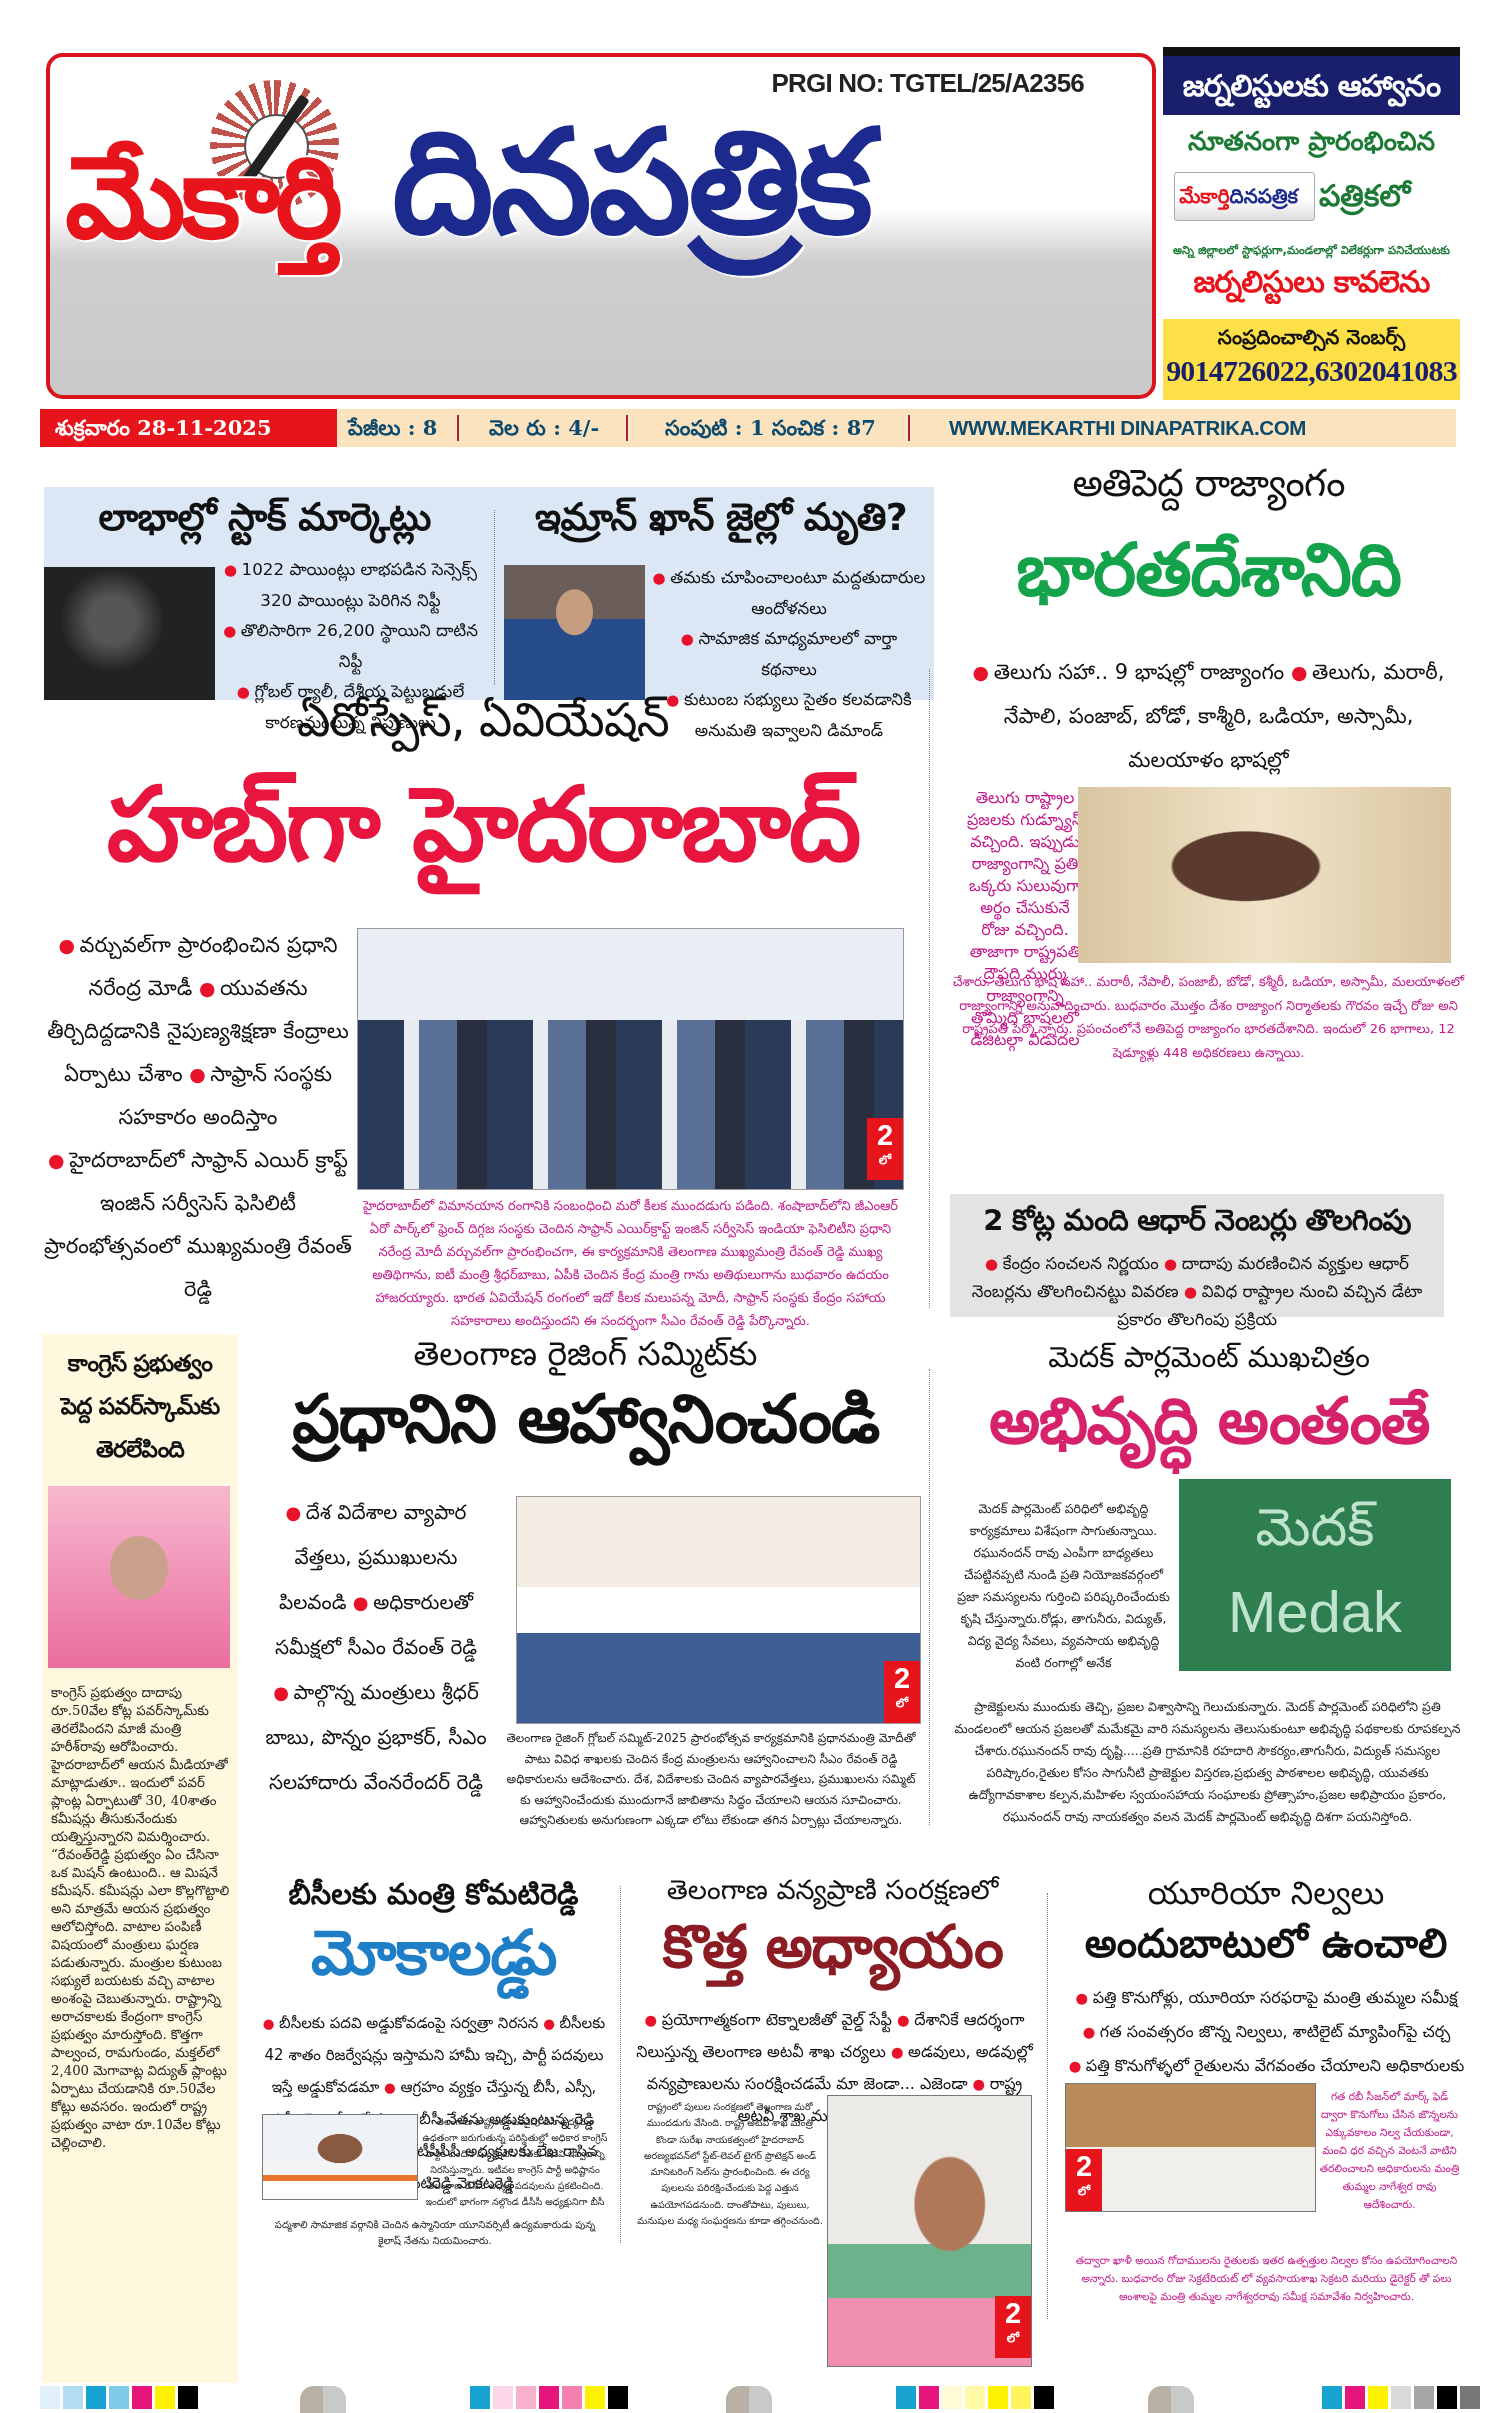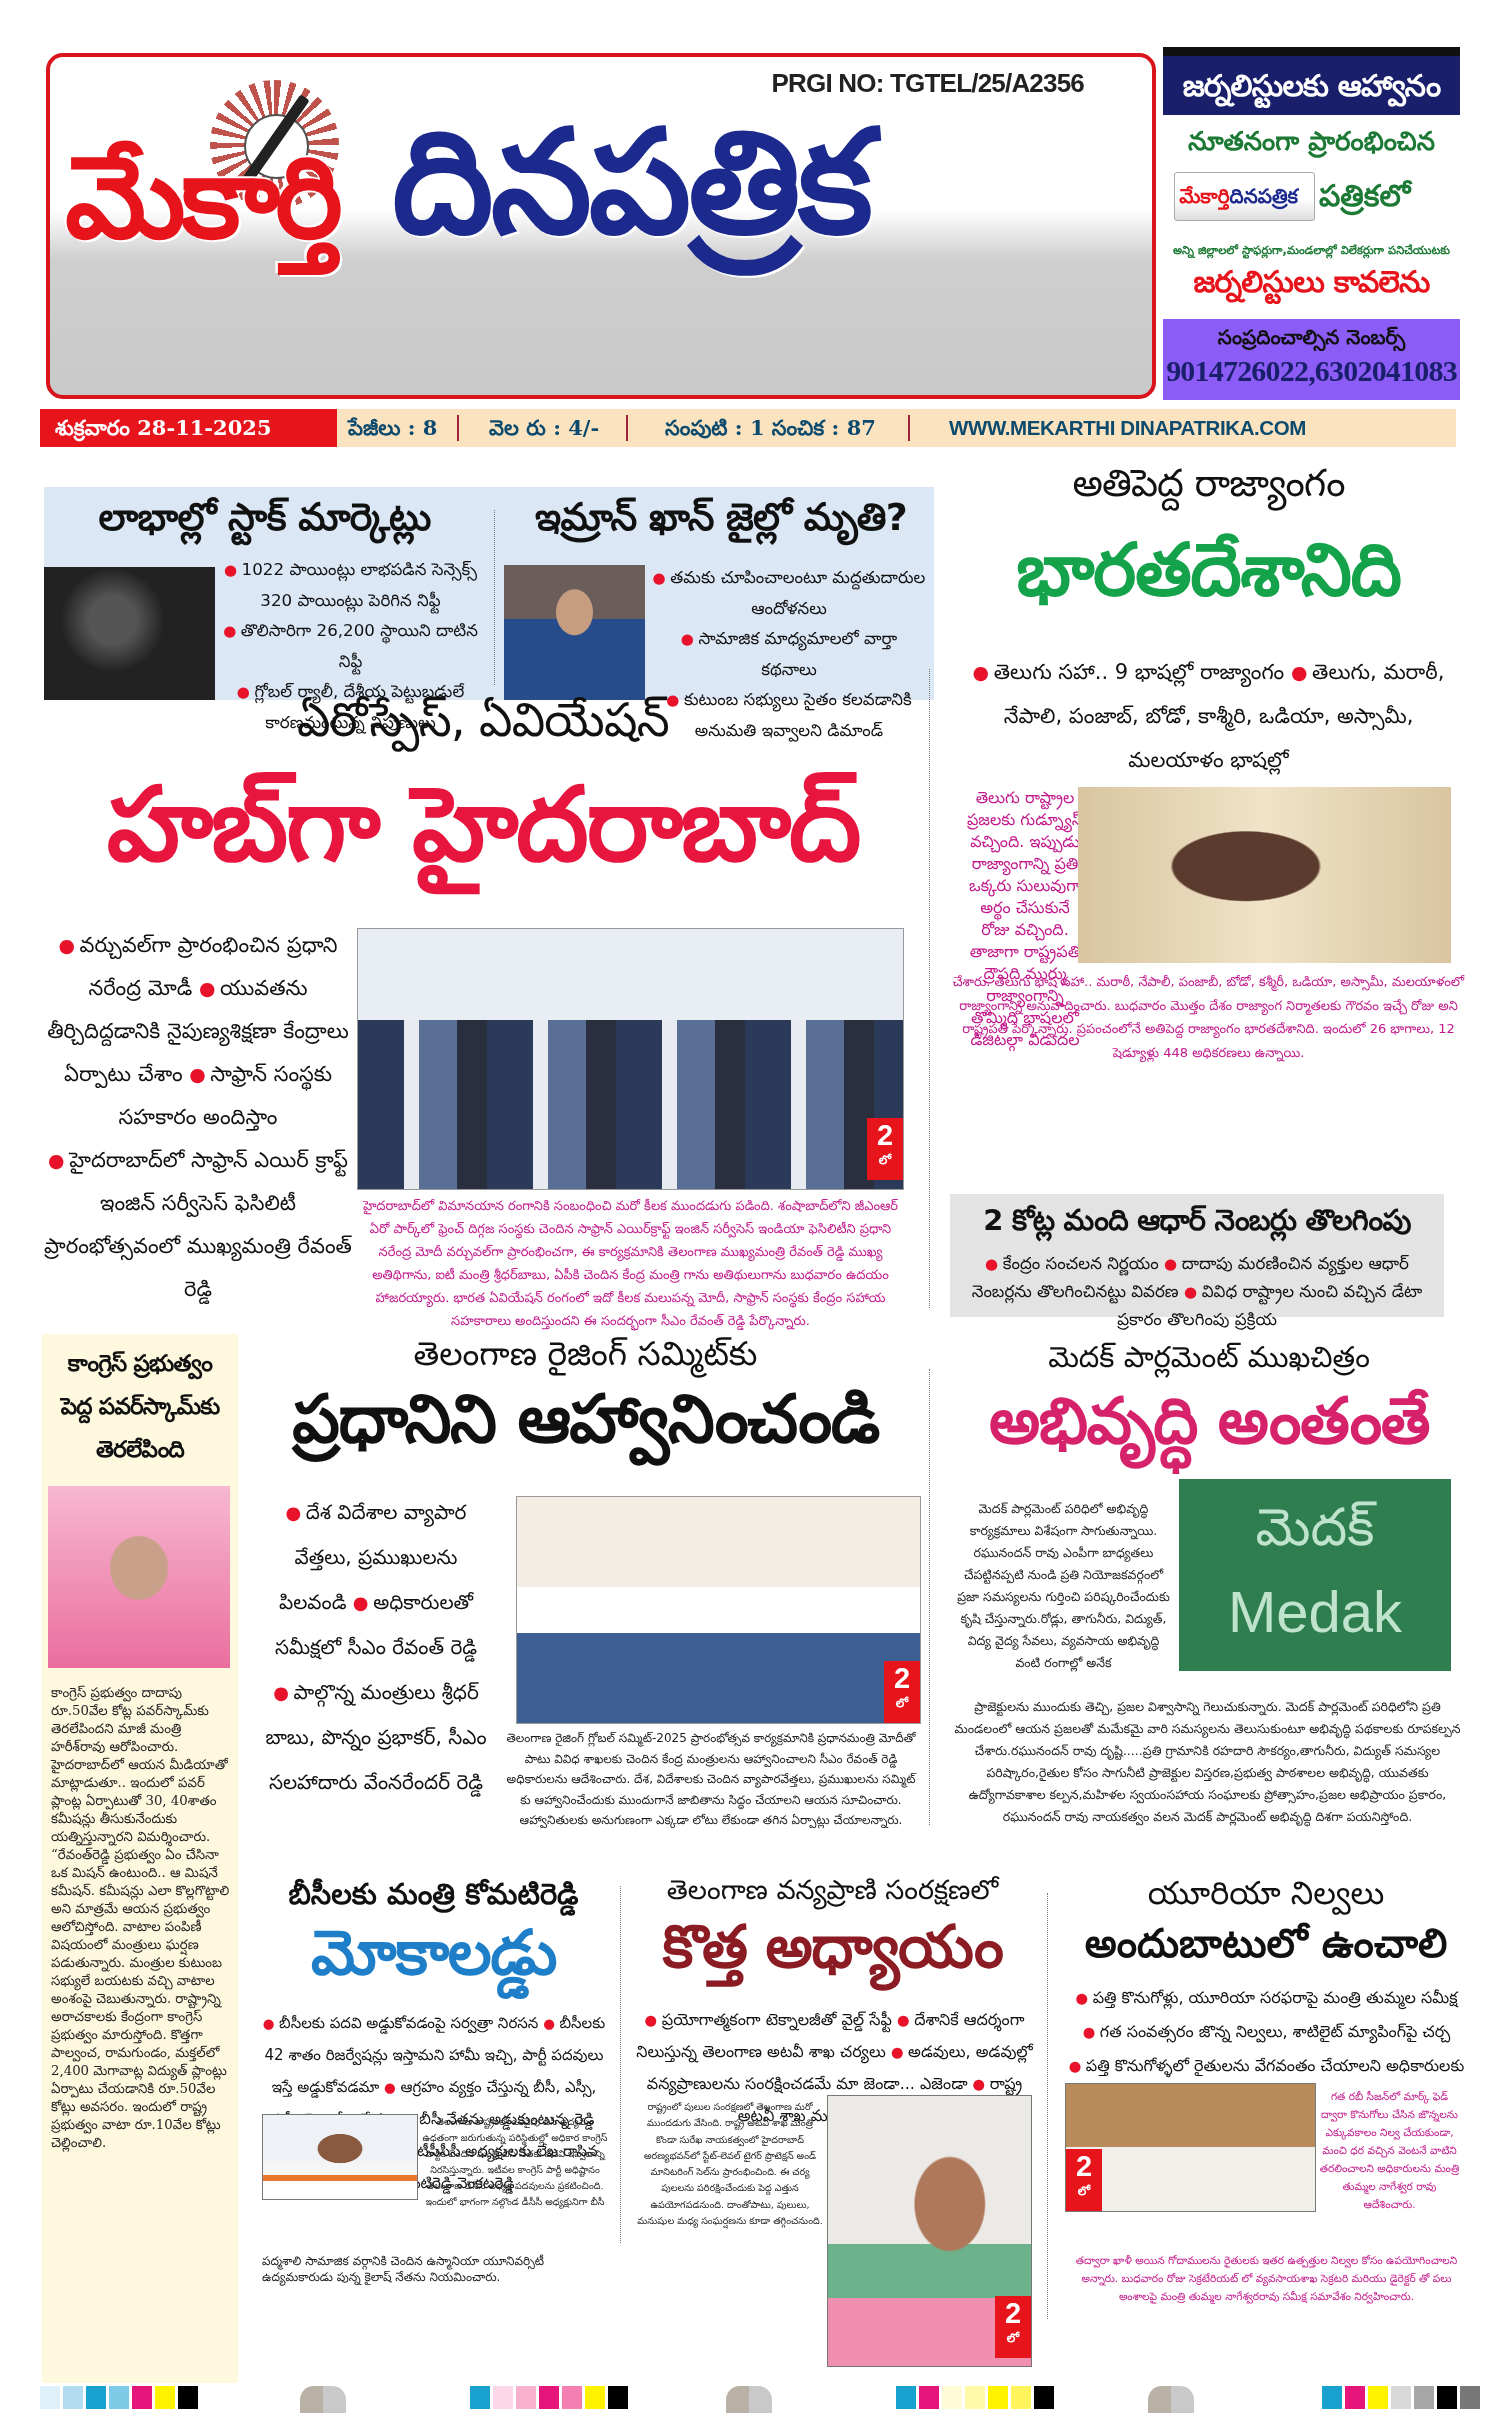--- a/index.html
+++ b/index.html
@@ -22,21 +22,21 @@
   
   #ad { left: 1163px; top: 47px; width: 297px; height: 354px; background: #fff; }
   #ad-top { left: 0; top: 0; width: 297px; height: 68px; background: #1a1f6b; border-top: 9px solid #111; color: #fff; font-weight: bold; font-size: 30px; text-align: center; line-height: 59px; letter-spacing: -0.8px; }
   #ad-line2 { left: 0; top: 79px; width: 297px; color: #1c7a35; font-weight: bold; font-size: 26px; text-align: center; }
   #ad-mini-logo { left: 10.6px; top: 125px; width: 141px; height: 49px; border: 1.5px solid #aaa; border-radius: 3px; background: linear-gradient(#fff 55%, #ddd); font-weight: bold; font-size: 20px; line-height: 47px; padding-left: 4.6px; white-space: nowrap; overflow: hidden; }
   #ad-mini-logo .r { color: #e8141c; }
   #ad-mini-logo .b { color: #1c2a8e; }
   #ad-line3 { left: 156px; top: 131px; color: #1c7a35; font-weight: bold; font-size: 30px; }
   #ad-line4 { left: 0; top: 196px; width: 297px; text-align: center; color: #1c7a35; font-size: 11.4px; font-weight: bold; }
   #ad-line5 { left: 0; top: 217px; width: 297px; text-align: center; color: #e8141c; font-weight: bold; font-size: 30px; letter-spacing: -0.8px; }
-  #ad-yellow { left: 0; top: 272px; width: 297px; height: 81px; background: #8b5cf6; }
+  #ad-yellow { left: 0; top: 272px; width: 297px; height: 81px; background: #fde047; }
   #ad-contact-label { left: 0; top: 6px; width: 297px; text-align: center; font-weight: bold; font-size: 20px; color: #111; }
   #ad-phone { left: 0; top: 35px; width: 297px; text-align: center; font-family: Liberation Serif, serif; font-weight: bold; font-size: 30px; color: #1a1f6b; letter-spacing: -0.8px; }
 
   
   #infobar { left: 40px; top: 409px; width: 1416px; height: 38px; background: #fbe3bf; }
   #info-date { left: 0; top: 0; width: 297px; height: 38px; background: #e8141c; color: #fff; font-family: "DejaVu Serif", serif; font-weight: bold; font-size: 21px; line-height: 38px; padding-left: 15px; }
   .info-item { top: 0; height: 38px; line-height: 38px; font-family: "DejaVu Serif", serif; font-weight: bold; font-size: 21px; color: #0c4a6e; }
   .info-sep { top: 6px; width: 2.3px; height: 26px; background: #a0223b; }
   #info-web { font-family: "Liberation Sans", sans-serif; font-size: 20.5px; letter-spacing: -0.4px; }
 
@@ -188,21 +188,21 @@
 <div class="abs center" style="left:255px; top:1916px; width:357px; font-size:62px; font-weight:bold; color:#1e7ec8; letter-spacing:-1.5px;">మోకాలడ్డు</div>
 <div class="abs center" style="left:259px; top:2007px; width:350px; font-size:15px; line-height:32px;">
   <span class="bullet">●</span><span>బీసీలకు పదవి అడ్డుకోవడంపై సర్వత్రా నిరసన</span>
   <span class="bullet">●</span><span>బీసీలకు 42 శాతం రిజర్వేషన్లు ఇస్తామని హామీ ఇచ్చి, పార్టీ పదవులు ఇస్తే అడ్డుకోవడమా</span>
   <span class="bullet">●</span><span>ఆగ్రహం వ్యక్తం చేస్తున్న బీసీ, ఎస్సీ, ఎస్టీ, మైనార్టీల నేతలు</span>
   <span class="bullet">●</span><span>బీసీ నేతను అడ్డుకుంటున్న రెడ్డి మంత్రి</span>
   <span class="bullet">●</span><span>ఏఐసీసీ, సీఎం, టీపీసీసీ అధ్యక్షులకు లేఖ రాసిన మంత్రి కోమటిరెడ్డి వెంకటరెడ్డి</span>
 </div>
 <div class="abs img-block photo-komati" style="left:262px; top:2114px; width:156px; height:86px; border:0.8px solid #777;"></div>
 <div class="abs" style="left:422px; top:2114px; width:186px; font-size:9.5px; line-height:16px; text-align:center; color:#222;">తెలంగాణ రాష్ట్రంలో ఒకవైపు బీసీ ఉద్యమం ఉధతంగా జరుగుతున్న పరిస్థితుల్లో అధికార కాంగ్రెస్ పార్టీకి చెందిన మంత్రి బీసీ నేతకు పదవి ఇవ్వడాన్ని నిరసిస్తున్నారు. ఇటీవల కాంగ్రెస్ పార్టీ అధిష్టానం తెలంగాణ డీసీసీ అధ్యక్ష పదవులను ప్రకటించింది. ఇందులో భాగంగా నల్గొండ డీసీసీ అధ్యక్షునిగా బీసీ</div>
-<div class="abs" style="left:262px; top:2217px; width:346px; font-size:12px; line-height:16px; color:#222;margin-top:36px;">పద్మశాలి సామాజిక వర్గానికి చెందిన ఉస్మానియా యూనివర్సిటీ ఉద్యమకారుడు పున్న కైలాష్ నేతను నియమించారు.</div>
+<div class="abs" style="left:262px; top:2217px; width:346px; font-size:10px; line-height:16px; text-align:center; color:#222;">పద్మశాలి సామాజిక వర్గానికి చెందిన ఉస్మానియా యూనివర్సిటీ ఉద్యమకారుడు పున్న కైలాష్ నేతను నియమించారు.</div>
 <div class="abs dotsep" style="left:620px; top:1886px; height:357px;"></div>
 
 <div class="abs center" style="left:631px; top:1874px; width:403px; font-size:27px;">తెలంగాణ వన్యప్రాణి సంరక్షణలో</div>
 <div class="abs center" style="left:631px; top:1912px; width:403px; font-size:59px; font-weight:bold; color:#8b1c24; letter-spacing:-1.5px;">కొత్త అధ్యాయం</div>
 <div class="abs center" style="left:635px; top:2004px; width:399px; font-size:16px; line-height:32px;">
   <span class="bullet">●</span><span>ప్రయోగాత్మకంగా టెక్నాలజీతో వైల్డ్ సేఫ్టీ</span>
   <span class="bullet">●</span><span>దేశానికే ఆదర్శంగా నిలుస్తున్న తెలంగాణ అటవీ శాఖ చర్యలు</span>
   <span class="bullet">●</span><span>అడవులు, అడవుల్లో వన్యప్రాణులను సంరక్షించడమే మా జెండా... ఎజెండా</span>
   <span class="bullet">●</span><span>రాష్ట్ర అటవీ శాఖ మంత్రి కొండా సురేఖ</span>
 </div>

